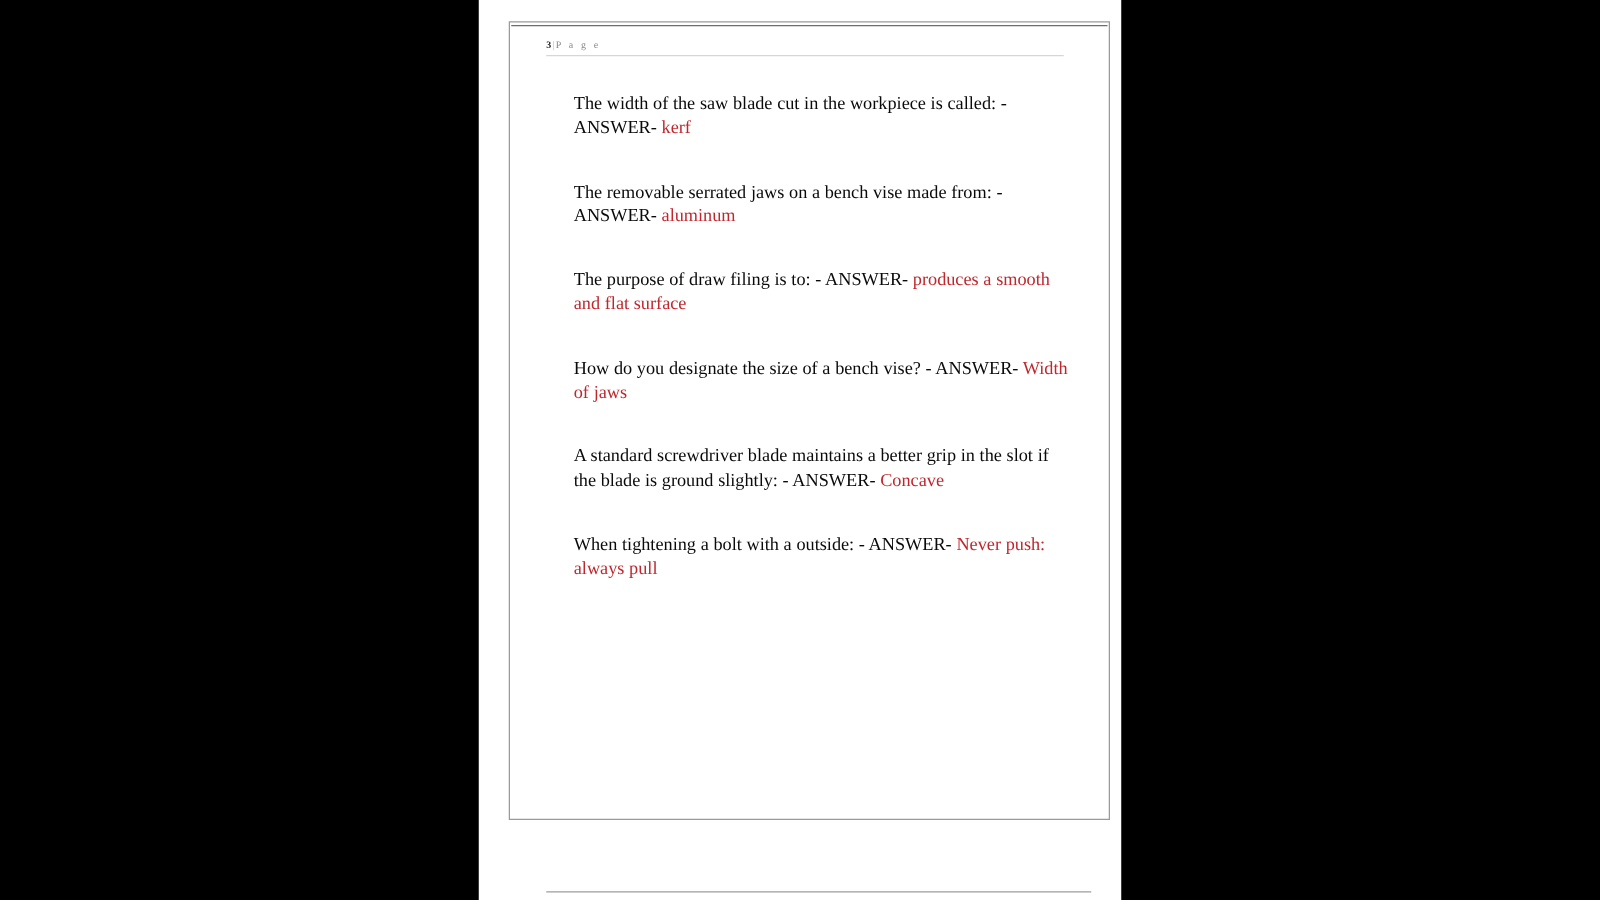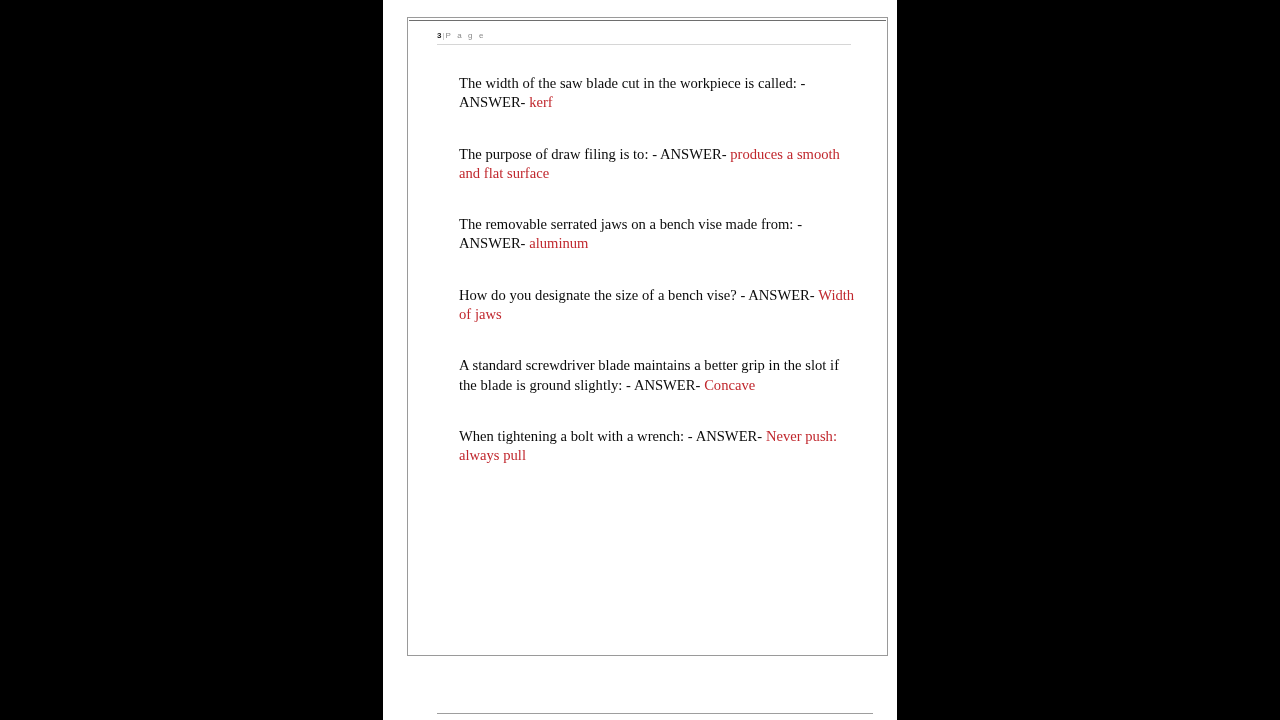--- a/index.html
+++ b/index.html
@@ -58,21 +58,21 @@
   }
 
   
   .page-header {
     position: absolute;
     left: 29px;              
     top: 12px;
     width: 414px;
   }
   .header-label {
-    font-family: Liberation Sans, sans-serif;
+    font-family: Liberation Serif, serif;
     font-size: 8px;
     line-height: 11px;
     color: #8a8a8a;
     white-space: nowrap;
   }
   .header-label .page-number {
     color: #222222;
     font-weight: bold;
     letter-spacing: 0;
   }
@@ -142,30 +142,30 @@
 
       <div class="page-header">
         <div class="header-label"><span class="page-number">3</span><span class="header-sep">|</span><span class="page-word">P a g e</span></div>
         <div class="header-rule"></div>
       </div>
 
       <div class="page-body">
 
         <p class="qa-item"><span class="question-text">The width of the saw blade cut in the workpiece is called: - ANSWER- </span><span class="answer-text">kerf</span></p>
 
+        <p class="qa-item"><span class="question-text">The removable serrated jaws on a bench vise made from: - ANSWER- </span><span class="answer-text">aluminum</span></p>
+
         <p class="qa-item"><span class="question-text">The purpose of draw filing is to: - ANSWER- </span><span class="answer-text">produces a smooth and flat surface</span></p>
-
-        <p class="qa-item"><span class="question-text">The removable serrated jaws on a bench vise made from: - ANSWER- </span><span class="answer-text">aluminum</span></p>
 
         <p class="qa-item"><span class="question-text">How do you designate the size of a bench vise? - ANSWER- </span><span class="answer-text">Width of jaws</span></p>
 
         <p class="qa-item"><span class="question-text">A standard screwdriver blade maintains a better grip in the slot if the blade is ground slightly: - ANSWER- </span><span class="answer-text">Concave</span></p>
 
 
-        <p class="qa-item"><span class="question-text">When tightening a bolt with a wrench: - ANSWER- </span><span class="answer-text">Never push: always pull</span></p>
+        <p class="qa-item"><span class="question-text">When tightening a bolt with a outside: - ANSWER- </span><span class="answer-text">Never push: always pull</span></p>
 
 
       </div>
     </div>
 
     <div id="next-page-rule"></div>
 
   </div>
 </div>
 

